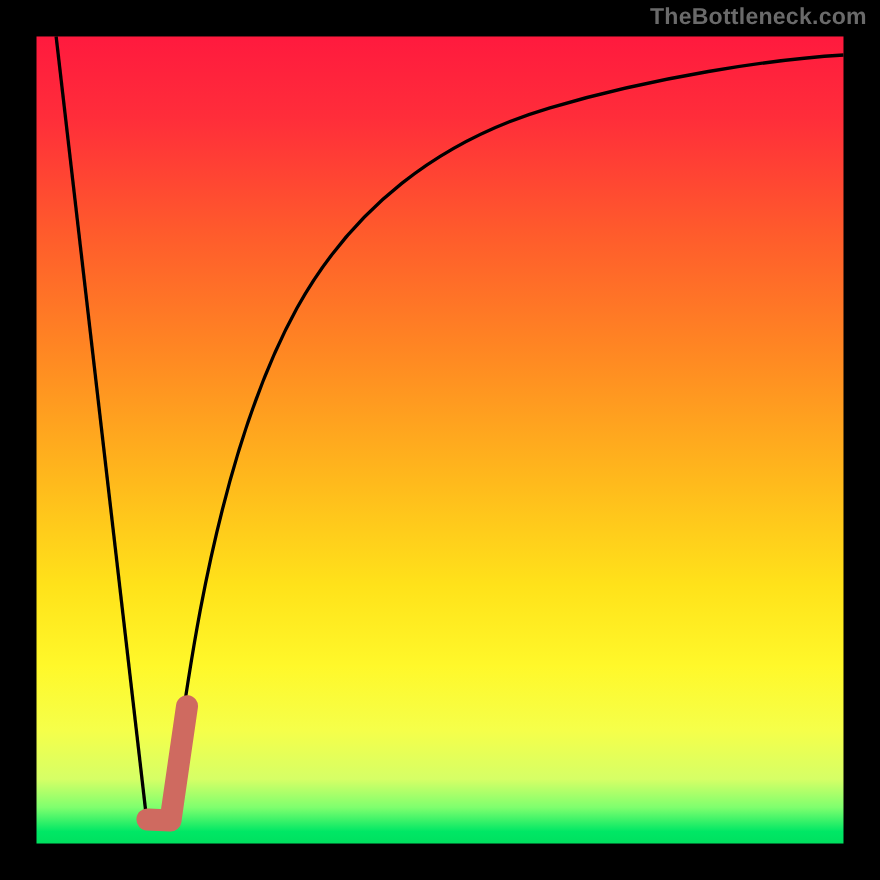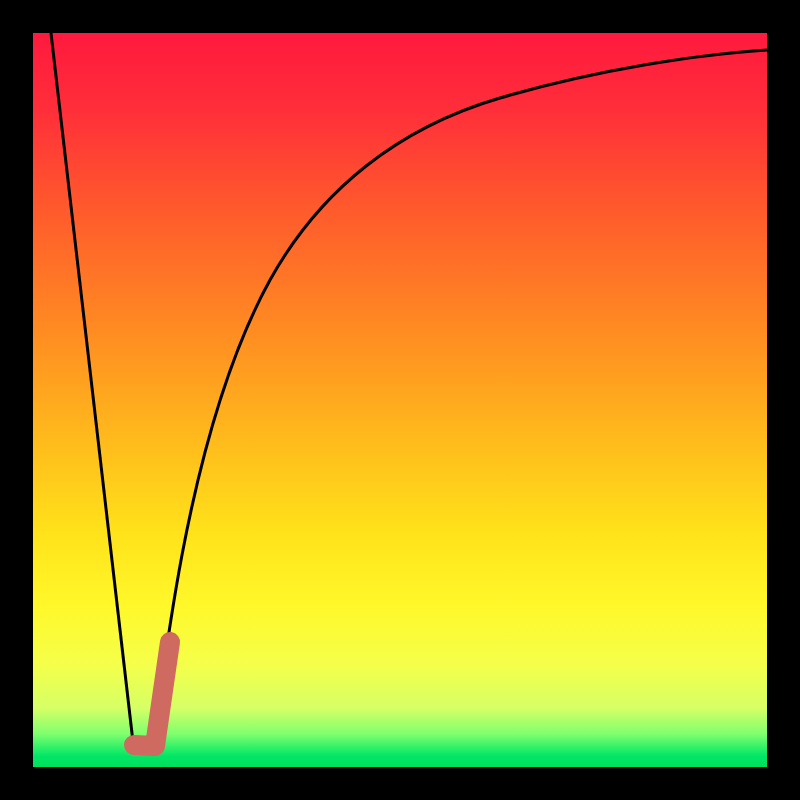--- a/index.html
+++ b/index.html
@@ -78,13 +78,14 @@
           </clipPath>
         </defs>
         <g clip-path="url(#plotclip)">
           <path d="M 51 33 L 133 742" fill="none" stroke="#000000" stroke-width="3"></path>
           <path d="M 153 742 C 157 720, 166 640, 182 555 C 200 460, 226 360, 270 280 C 320 190, 398 128, 500 98 C 595 70, 700 54, 767 50" fill="none" stroke="#000000" stroke-width="3"></path>
           <path d="M 134 745 L 155 746 L 158 725 L 170 642" fill="none" stroke="#cf6a60" stroke-width="20" stroke-linecap="round" stroke-linejoin="round"></path>
         </g>
       </svg>
   </div>
 
+  <div class="watermark">TheBottleneck.com</div>
 </div>
 
 </body></html>

